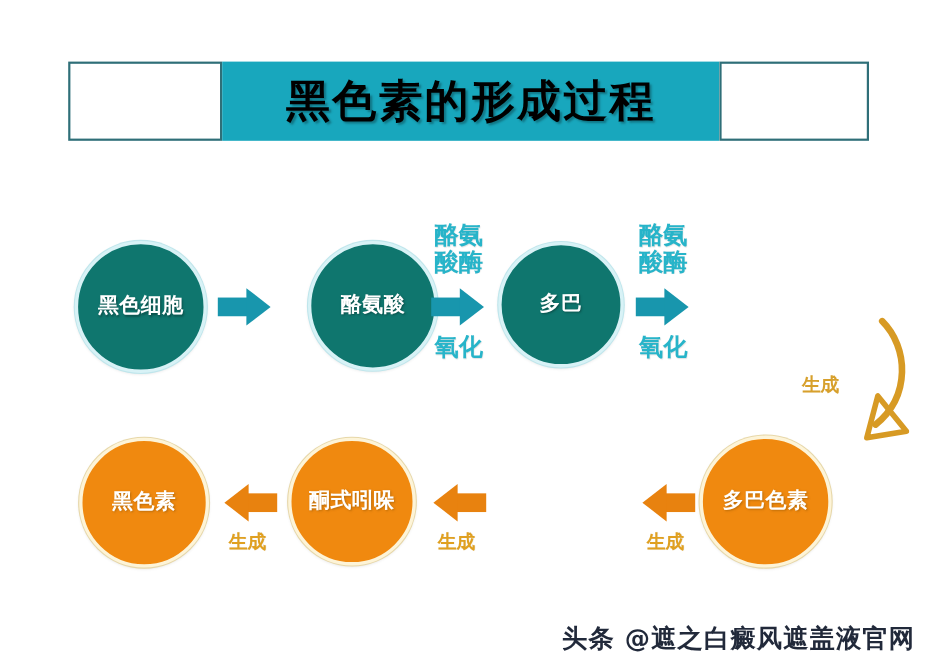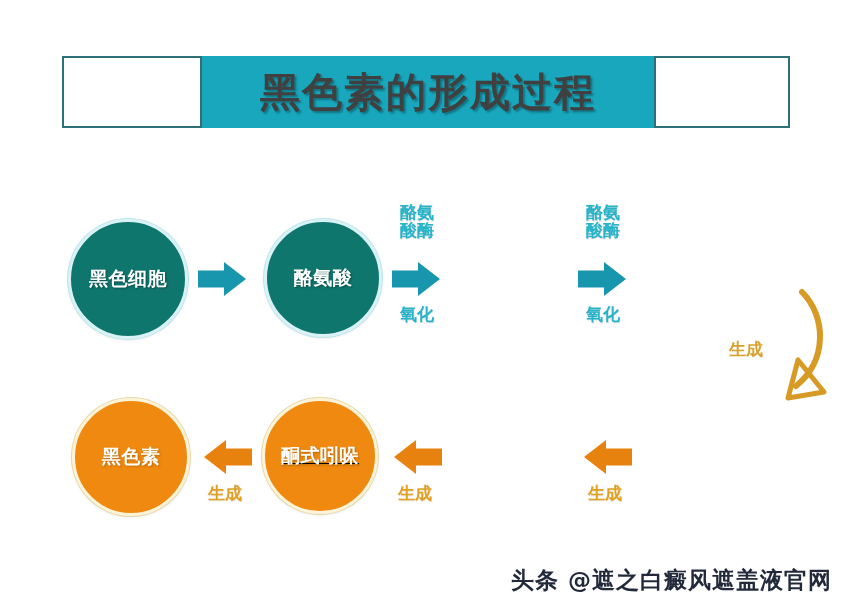--- a/index.html
+++ b/index.html
@@ -34,21 +34,21 @@
   #title-side-right { width: 136px; }
   #title-banner {
     flex: 1;
     background: #18a7bd;
     display: flex;
     align-items: center;
     justify-content: center;
     box-sizing: border-box;
   }
   #title-text {
-    color: #404040;
+    color: #000000;
     font-size: 40px;
     font-weight: bold;
     letter-spacing: 2px;
     line-height: 1;
     text-shadow: 2px 2px 2px rgba(0,0,0,0.30);
     white-space: nowrap;
     font-family: "DejaVu Sans", "Liberation Sans", sans-serif;
   }
 
   
@@ -119,21 +119,21 @@
   
   .edge-label {
     position: absolute;
     text-align: center;
     line-height: 1.08;
     font-weight: bold;
     white-space: pre-line;
   }
   .edge-label.teal-lbl {
     color: #27b4c9;
-    font-size: 17px;
+    font-size: 22px;
     text-shadow: 0.5px 0.5px 1px rgba(0,0,0,0.12);
   }
   .edge-label.orange-lbl {
     color: #e0a020;
     font-size: 17px;
     text-shadow: 0.5px 0.5px 1px rgba(0,0,0,0.10);
   }
 
   
   #curve-connector {
@@ -178,24 +178,27 @@
   </div>
   <div class="title-side-box" id="title-side-right"></div>
 </div>
 
 <div id="flow">
 
   <div class="node teal" style="left:68px; top:219px; width:120px; height:120px;">
     <span class="node-label">黑色细胞</span>
   </div>
 
-  <div class="node teal" style="left:264px; top:219px; width:118px; height:118px;text-align:center;">
+  <div class="node teal" style="left:280px; top:219px; width:118px; height:118px;text-align:center;">
     <span class="node-label">酪氨酸</span>
   </div>
 
+  <div class="node teal" style="left:453px; top:220px; width:114px; height:114px;">
+    <span class="node-label">多巴</span>
+  </div>
 
 
   <div class="arrow right" style="left:198px; top:262px; width:52px; height:34px;">
     <span class="shaft"></span>
     <span class="head"></span>
   </div>
 
   <div class="arrow right" style="left:392px; top:262px; width:52px; height:34px;">
     <span class="shaft"></span>
     <span class="head"></span>
@@ -215,25 +218,28 @@
   <svg id="curve-connector" viewBox="0 0 110 130">
     <path d="M 62 6 C 86 30, 88 74, 56 100" fill="none" stroke="#d79a24" stroke-width="6" stroke-linecap="round"></path>
     <path d="M 58 74 L 48 112 L 84 106 Z" fill="none" stroke="#d79a24" stroke-width="5" stroke-linejoin="round"></path>
   </svg>
   <div id="curve-label">生成</div>
 
   <div class="node orange" style="left:72px; top:398px; width:118px; height:118px;font-family:Liberation Serif, serif;">
     <span class="node-label">黑色素</span>
   </div>
 
-  <div class="node orange" style="left:262px; top:398px; width:116px; height:116px;text-decoration:underline;">
+  <div class="node orange" style="left:262px; top:398px; width:116px; height:116px;">
     <span class="node-label">酮式吲哚</span>
   </div>
 
 
+  <div class="node orange" style="left:636px; top:396px; width:120px; height:120px;">
+    <span class="node-label">多巴色素</span>
+  </div>
 
   <div class="arrow left" style="left:198px; top:440px; width:54px; height:34px;">
     <span class="shaft"></span>
     <span class="head"></span>
   </div>
   <div class="edge-label orange-lbl" style="left:196px; top:484px; width:58px;">生成</div>
 
   <div class="arrow left" style="left:388px; top:440px; width:54px; height:34px;">
     <span class="shaft"></span>
     <span class="head"></span>

